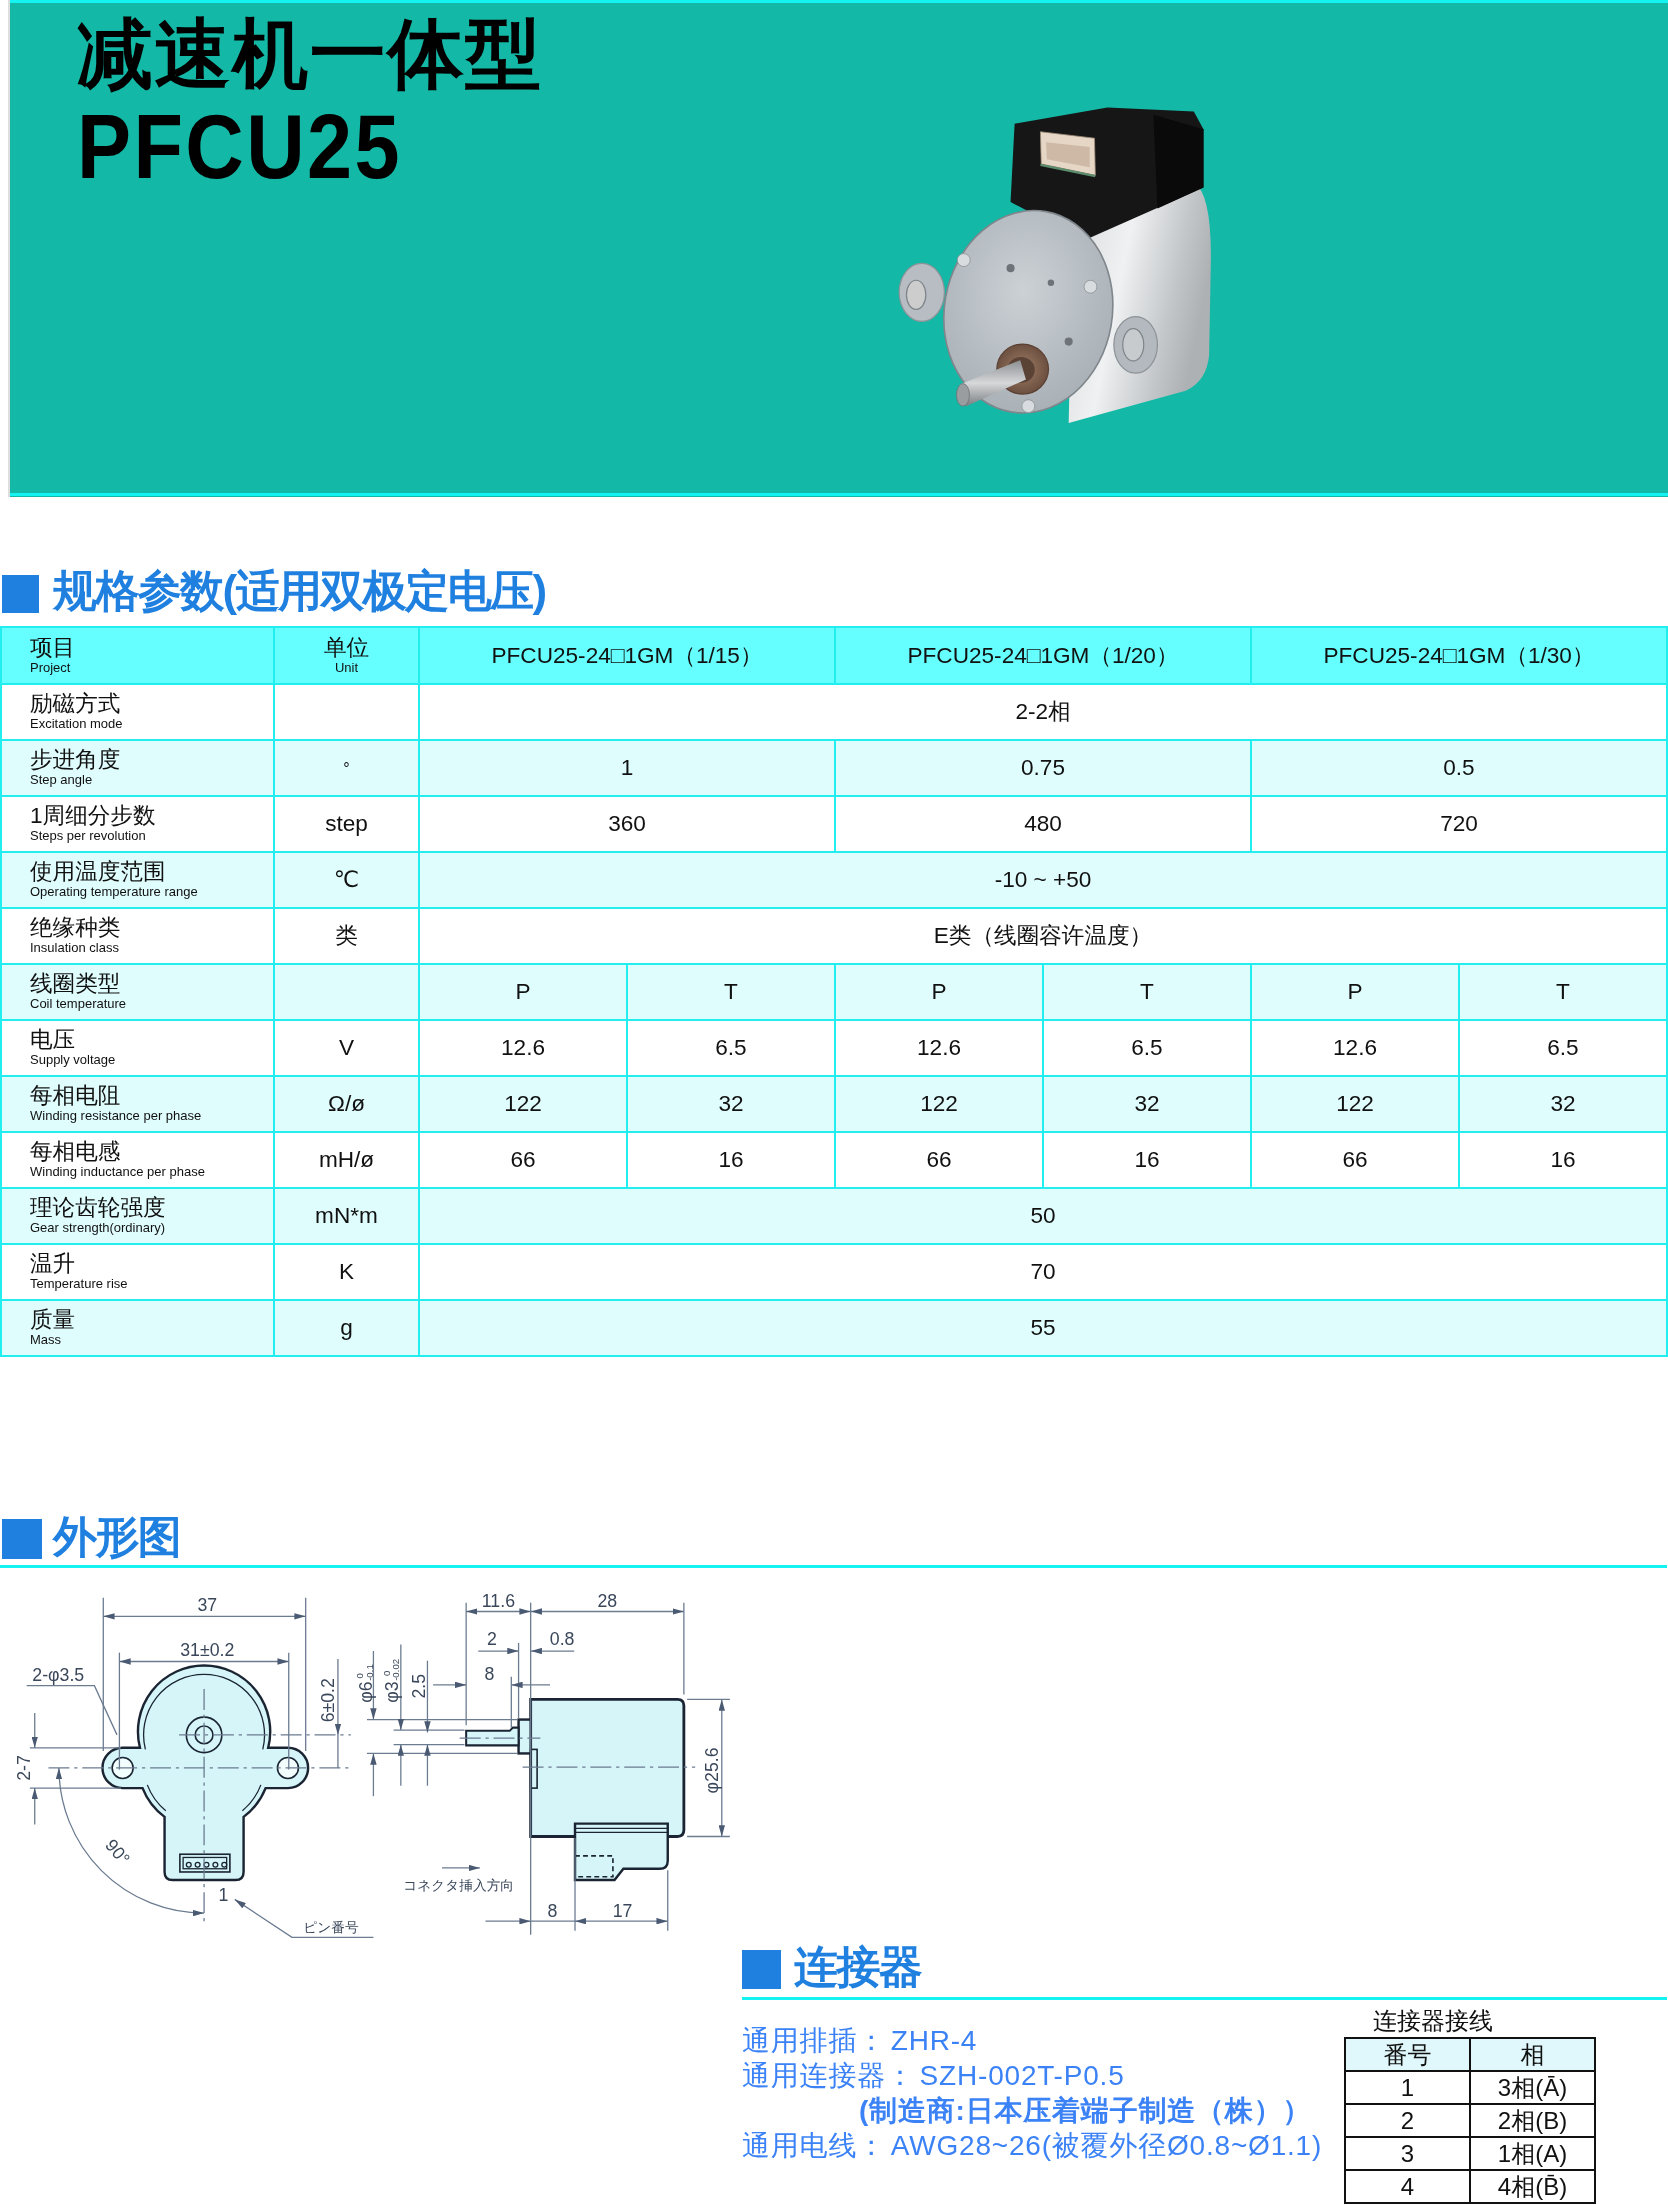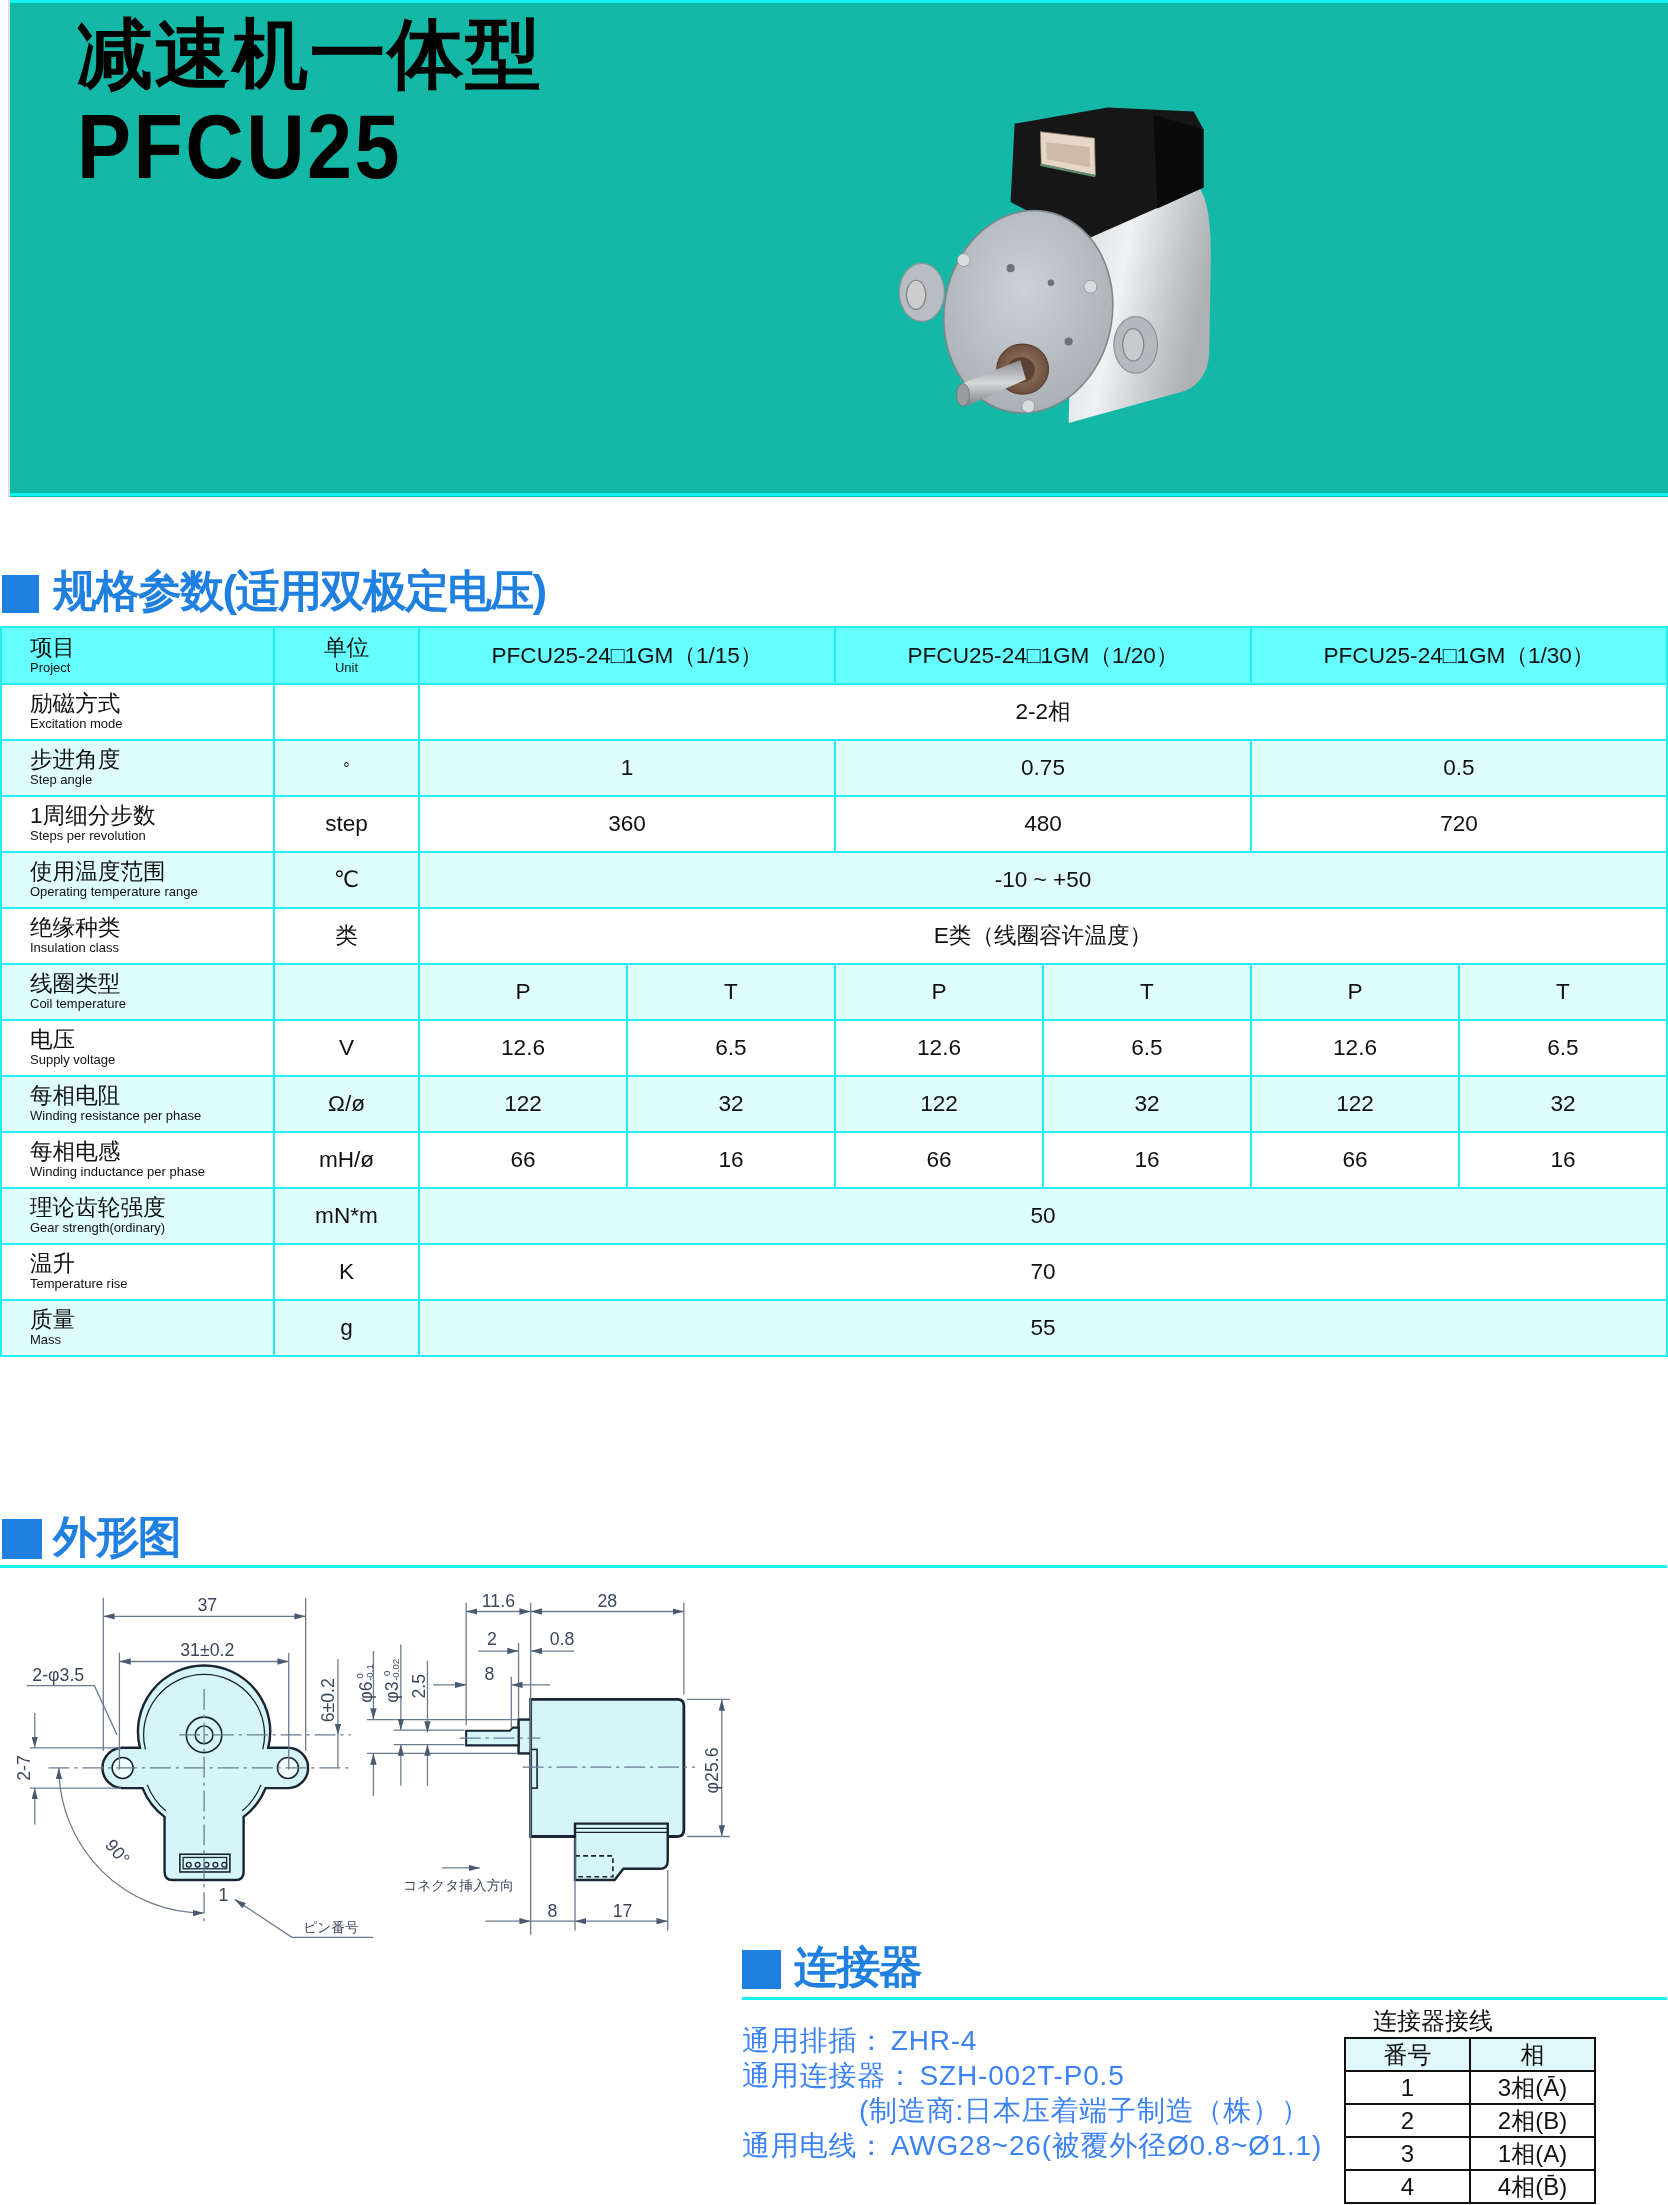--- a/index.html
+++ b/index.html
@@ -34,21 +34,21 @@
   .outline{stroke:#1a2433;stroke-width:3;fill:#d5f5f8;}
   .outline-thick{stroke:#1a2433;stroke-width:3.5;fill:#d5f5f8;}
   .thin{stroke:#1a2433;stroke-width:1.6;fill:none;}
   .dtxt{font-family:"Liberation Sans","DejaVu Sans",sans-serif;font-size:22px;fill:#3a475a;}
   .dtxt-s{font-family:"Liberation Sans","DejaVu Sans",sans-serif;font-size:12px;fill:#3a475a;}
   .dtxt-m{font-family:"DejaVu Sans",sans-serif;font-size:17px;fill:#3a475a;}
   
   .conn-specs{position:absolute;left:742px;top:2023px;font-size:28px;line-height:35px;letter-spacing:0.8px;color:#3b82f6;white-space:nowrap;}
   .conn-line{height:35px;}
   .conn-line .val{margin-left:4.8px;}
-  .conn-line.indent{padding-left:117px;}
+  .conn-line.indent{padding-left:117px;font-weight:bold;}
   .wiring-title{position:absolute;left:1308px;top:2007px;width:250px;text-align:center;font-size:24px;line-height:27px;color:#111;}
   .wiring-table{position:absolute;left:1344px;top:2037px;width:250px;border-collapse:collapse;table-layout:fixed;}
   .wiring-table td{border:2.4px solid #111;height:31px;padding:0;text-align:center;vertical-align:middle;font-size:24px;line-height:24px;color:#111;background:#fff;}
   .wiring-table tr.hdr td{background:#e0f8fb;}
 </style>
 </head>
 <body>
 
 <div class="banner">
   <div class="banner-line" style="top:0;"></div>

